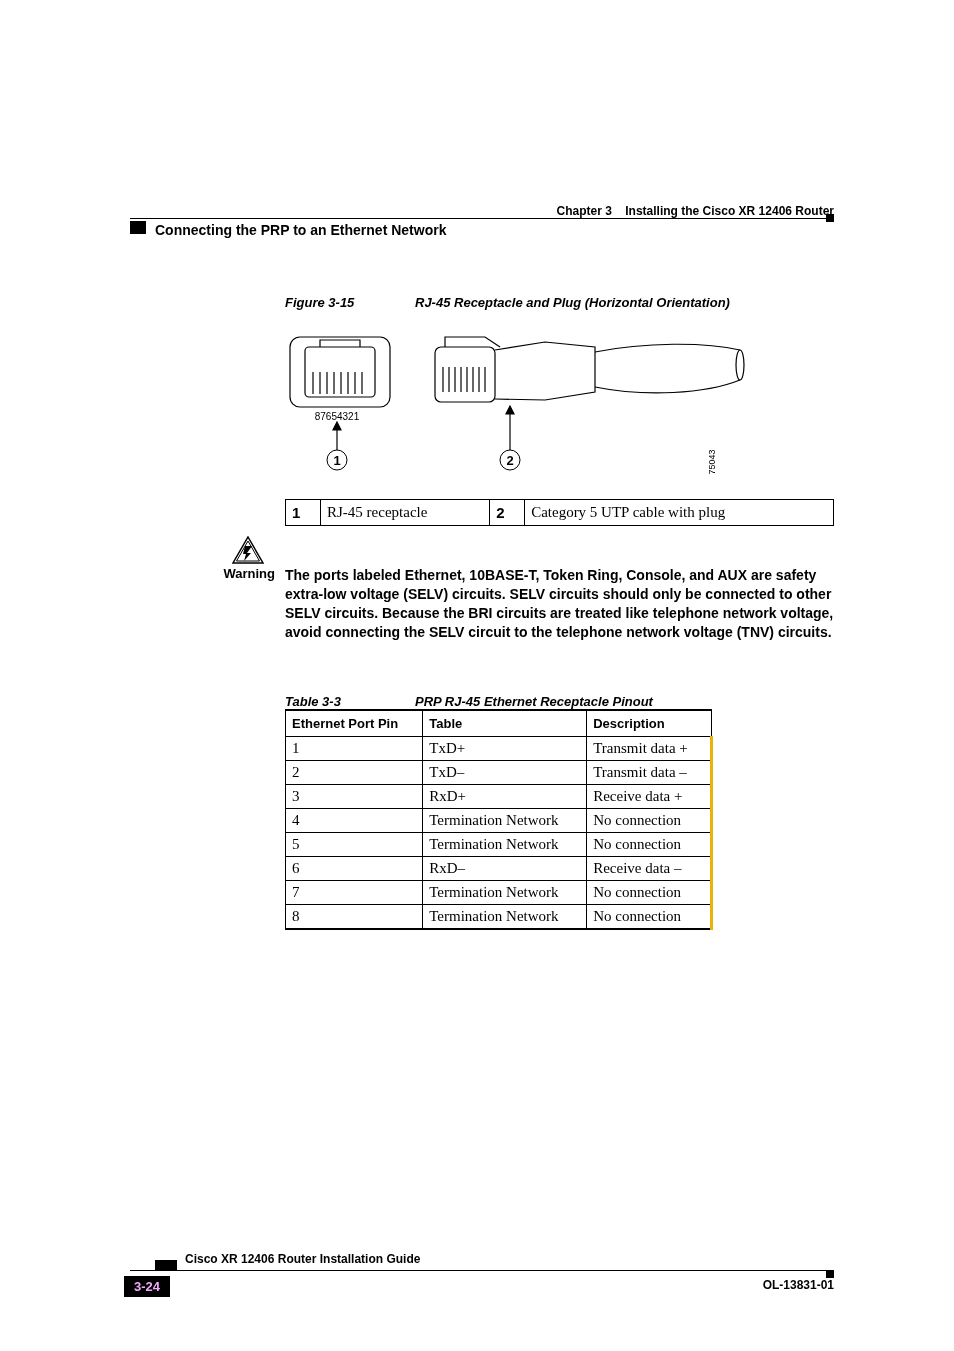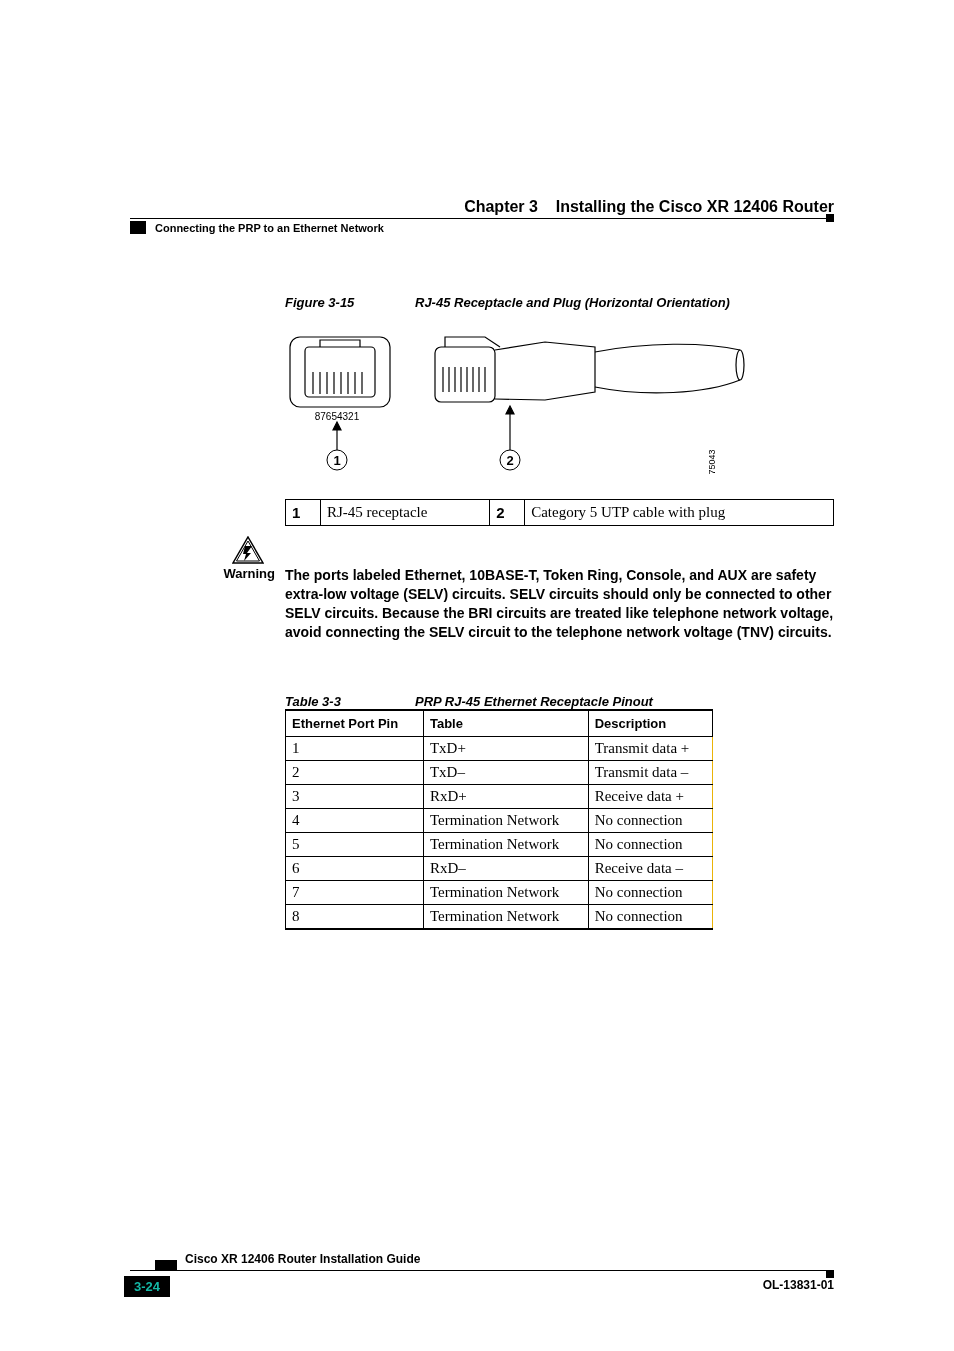--- a/index.html
+++ b/index.html
@@ -18,40 +18,40 @@
   }
   .top-rule {
     position: absolute;
     top: 218px;
     left: 130px;
     right: 120px;
     border-top: 1px solid #000;
   }
   .chapter-line {
     position: absolute;
-    top: 198px;
-    right: 120px;
-    font-family: Arial, Helvetica, sans-serif;
-    font-size: 16px;
+    top: 204px;
+    right: 120px;
+    font-family: Arial, Helvetica, sans-serif;
+    font-size: 12px;
     font-weight: bold;
   }
   .chapter-bar {
     position: absolute;
     top: 214px;
     right: 120px;
     width: 8px;
     height: 8px;
     background: #000;
   }
   .section-line {
     position: absolute;
     top: 222px;
     left: 155px;
     font-family: Arial, Helvetica, sans-serif;
-    font-size: 11px;
+    font-size: 14px;
     font-weight: bold;
   }
   .section-bar {
     position: absolute;
     top: 221px;
     left: 130px;
     width: 16px;
     height: 13px;
     background: #000;
   }
@@ -137,21 +137,21 @@
     border-top: 2px solid #000;
     border-bottom: 1px solid #000;
     border-left: 1px solid #000;
   }
   .pinout-table th:last-child { border-right:1px solid #000;margin-left:48px; }
   .pinout-table td {
     padding: 3px 6px;
     border-bottom: 1px solid #000;
     border-left: 1px solid #000;
   }
-  .pinout-table td:last-child { border-right:1px solid #eab308; }
+  .pinout-table td:last-child { border-right:3px solid #eab308; }
   .pinout-table tr:last-child td { border-bottom: 2px solid #000; }
   .body-para {
     font-size: 15px;
     line-height: 1.4;
   }
   .link { color: #0000cc; }
   .footer {
     position: absolute;
     bottom: 80px;
     left: 130px;
@@ -174,21 +174,21 @@
     left: 25px;
     width: 22px;
     height: 10px;
     background: #000;
   }
   .page-num {
     position: absolute;
     top: 6px;
     left: -6px;
     background: #000;
-    color: #14b8a6;
+    color: #f0abfc;
     font-family: Arial, Helvetica, sans-serif;
     font-size: 13px;
     font-weight: bold;
     padding: 3px 10px;
   }
   .doc-id {
     position: absolute;
     top: 8px;
     right: 0;
     font-family: Arial, Helvetica, sans-serif;

